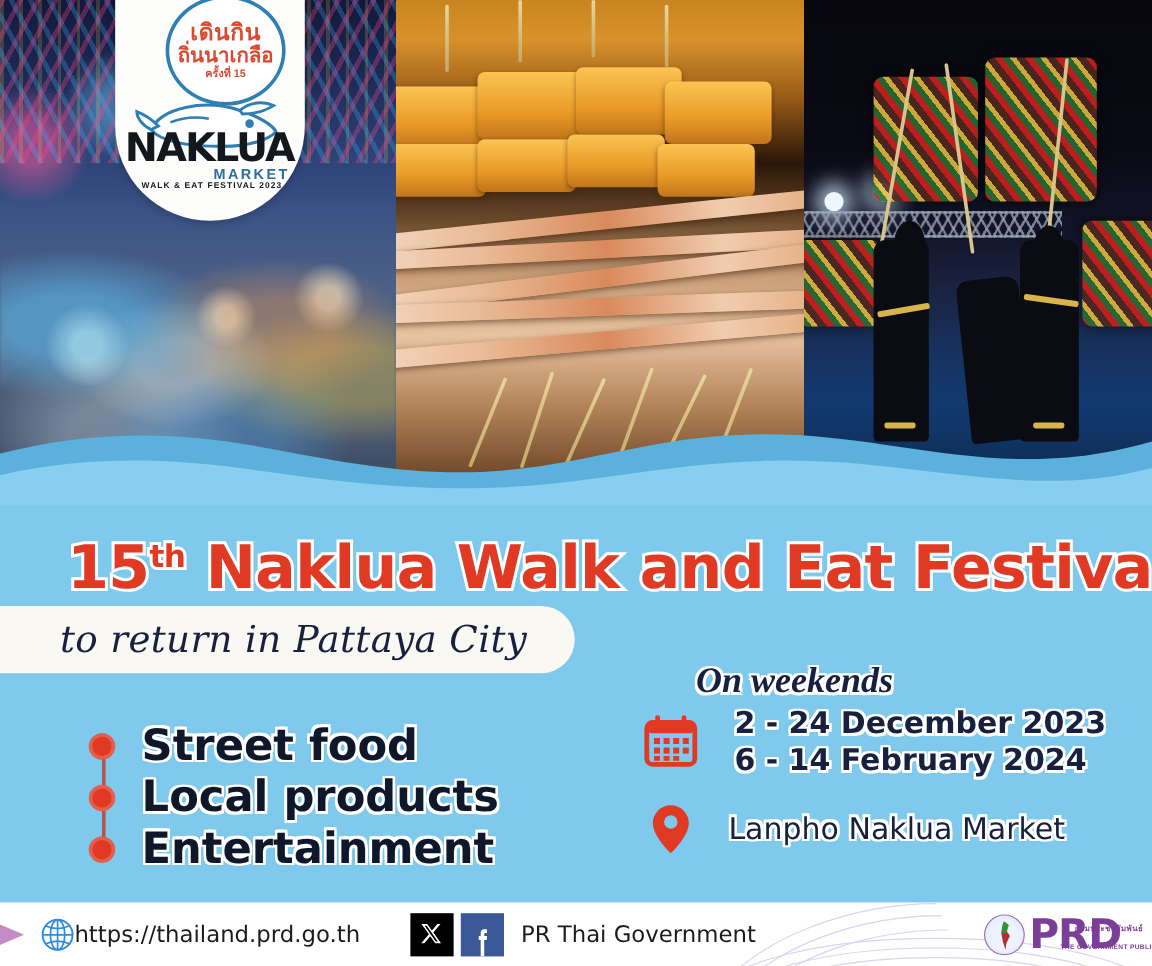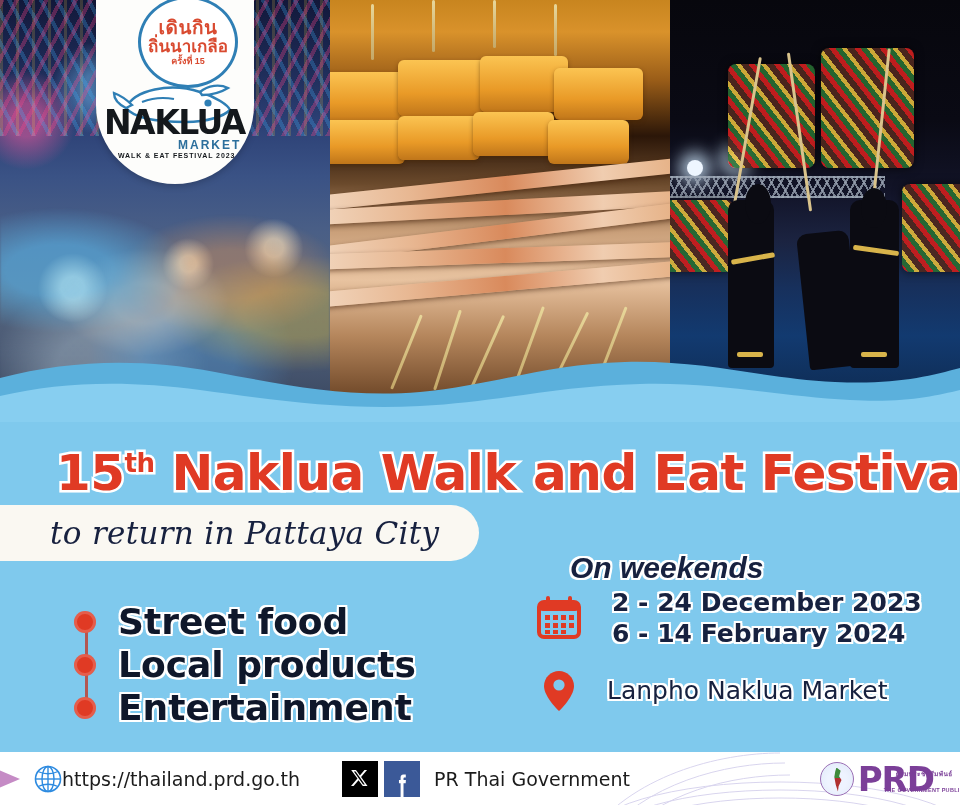--- a/index.html
+++ b/index.html
@@ -159,22 +159,22 @@
     margin-left:22px; font-size:36px; font-weight:700; color:#0f172a;
     font-family:"DejaVu Sans", sans-serif;
     text-shadow:-2px 0 #fff,2px 0 #fff,0 -2px #fff,0 2px #fff,
                 -2px -2px #fff,2px -2px #fff,-2px 2px #fff,2px 2px #fff;
     white-space:nowrap;
   }
 
   
   .info { position:absolute; left:530px; top:552px; z-index:7; }
   .on-weekends {
-    font-family:Liberation Sans, sans-serif; font-style:italic; font-weight:700;
-    font-size:30px; color:#17213F; margin-left:40px; line-height:1.05;
+    font-family:Liberation Serif, serif; font-style:italic; font-weight:700;
+    font-size:30px; color:#17213F; margin-left:50px; line-height:1.05;
     text-shadow:-2px 0 #fff,2px 0 #fff,0 -2px #fff,0 2px #fff,
                 -2px -2px #fff,2px -2px #fff,-2px 2px #fff,2px 2px #fff;
   }
   .date-row { display:flex; align-items:flex-start; margin-top:4px; }
   .cal-icon { width:46px; height:46px; margin:6px 30px 0 6px; flex:none; }
   .dates { display:flex; flex-direction:column; gap:2px;justify-content:center; }
   .dates div {
     font-size:25px; font-weight:700; color:#17213F; white-space:nowrap;
     font-family:"DejaVu Sans", sans-serif;
     text-shadow:-2px 0 #fff,2px 0 #fff,0 -2px #fff,0 2px #fff,

